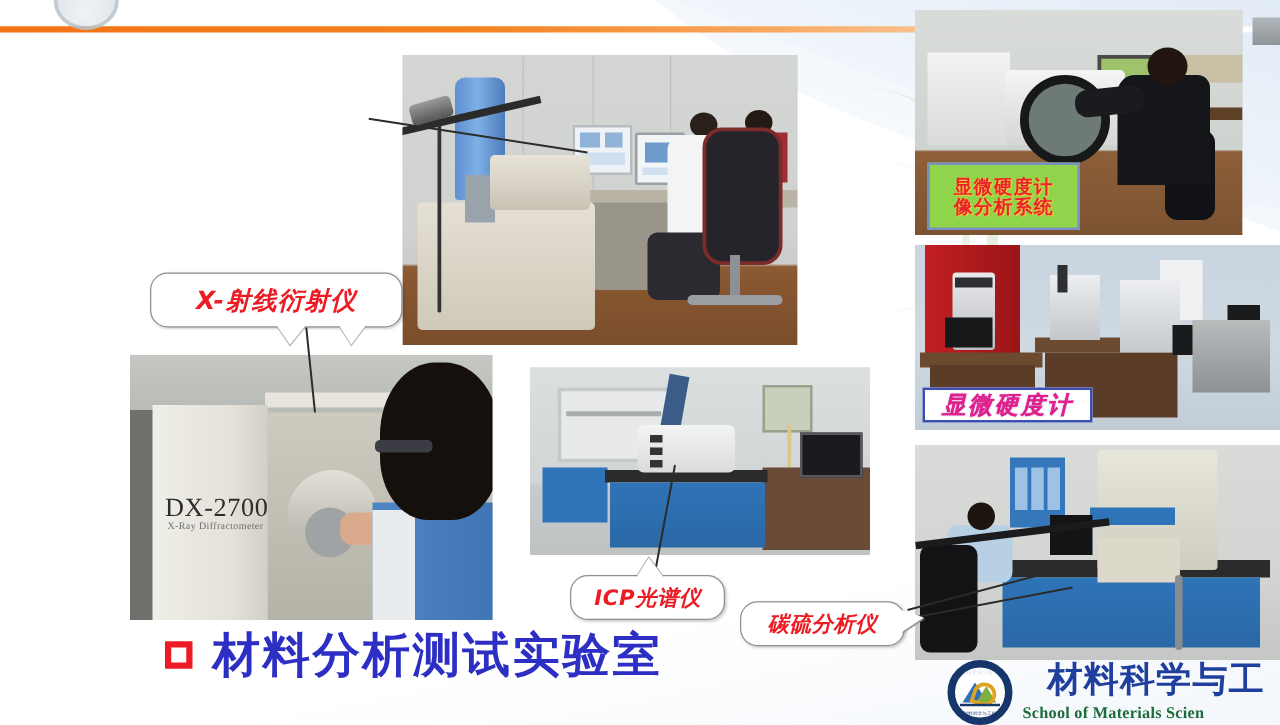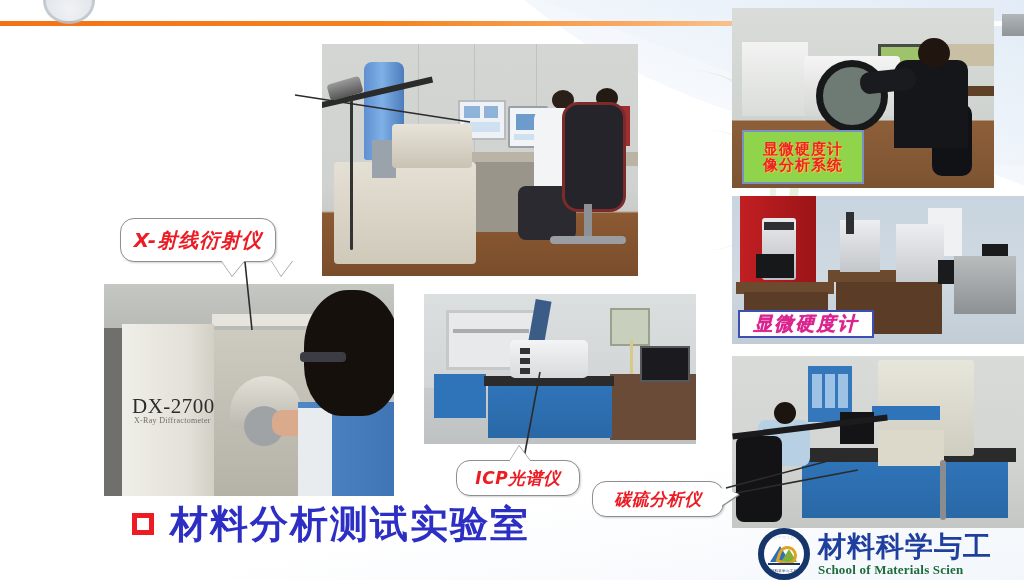--- a/index.html
+++ b/index.html
@@ -238,21 +238,21 @@
   #co-sem { left:116px; top:74px; width:178px; height:42px; }
   #co-sem span { font-size:20px; letter-spacing:1px; }
   #co-sem .tail {
     right:-17px; top:16px;
     border-top:7px solid transparent;
     border-bottom:11px solid transparent;
     border-left:18px solid #fff;
     filter: drop-shadow(1px 1px 0 #8f8f8f);
   }
 
-  #co-xrd { left:120px; top:218px; width:156px; height:44px;justify-content:center; }
+  #co-xrd { left:120px; top:218px; width:202px; height:44px;justify-content:center; }
   #co-xrd span { font-size:20px; letter-spacing:1px; }
   #co-xrd .tail {
     left:100px; bottom:-15px;
     border-left:11px solid transparent;
     border-right:13px solid transparent;
     border-top:16px solid #fff;
     filter: drop-shadow(0 1px 0 #8f8f8f);
   }
   #co-xrd .tail2 {
     position:absolute; left:150px; bottom:-15px; width:0;height:0;
@@ -365,22 +365,23 @@
   #footer-emblem .base {
     position:absolute; left:4px; bottom:9px; width:32px; height:2px; background:#16366b;
   }
   #footer-emblem .sub {
     position:absolute; left:0; bottom:1px; width:100%; text-align:center;
     font-size:3.6px; color:#16366b; letter-spacing:.2px;
   }
   #footer-names { display:flex; flex-direction:column; line-height:1; }
   #footer-cn {
     color:#1f3f9e; font-size:28px; font-weight:bold;
-    font-family:Liberation Serif, serif; letter-spacing:1px;
+    font-family:Liberation Mono, monospace; letter-spacing:1px;
     white-space:nowrap;
+    margin-left:20px;
   }
   #footer-en {
     color:#1c6b3a; font-size:13px; font-weight:bold;
     font-family:"Liberation Serif", serif; letter-spacing:.2px;
     white-space:nowrap; margin-top:2px;
   }
 </style>
 </head>
 <body>
 

